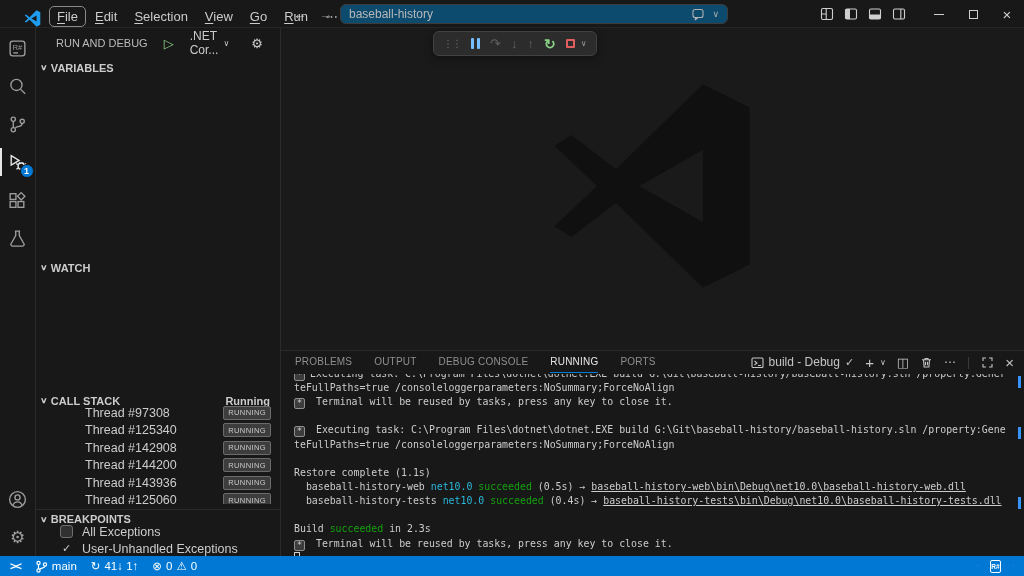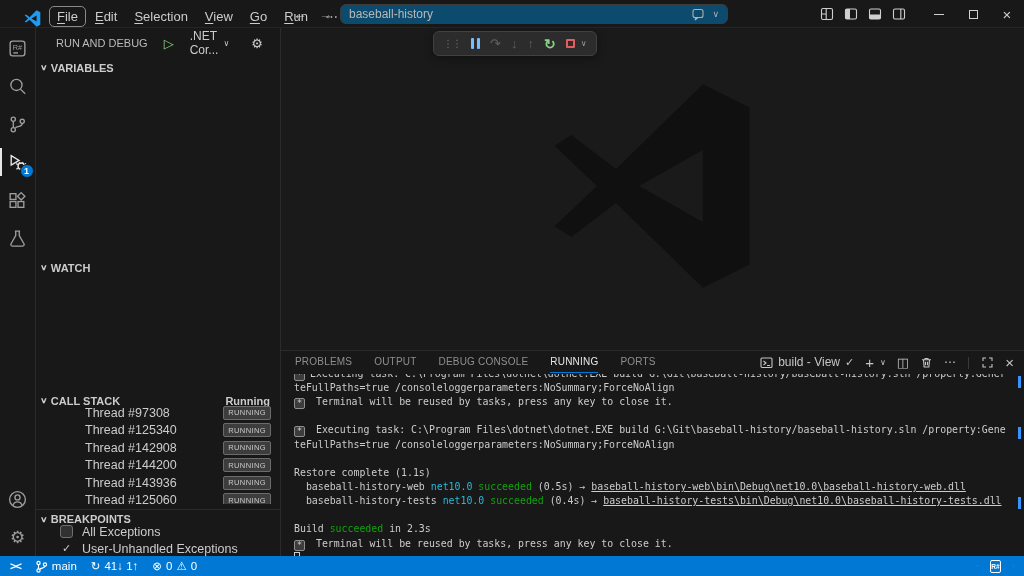--- a/index.html
+++ b/index.html
@@ -363,21 +363,21 @@
         <div class="panel-tab">DEBUG CONSOLE</div>
         <div class="panel-tab active">RUNNING</div>
         <div class="panel-tab">PORTS</div>
       </div>
     <div class="panel-actions">
       <span class="pa-term-label">
         <svg viewBox="0 0 13 13">
             <rect x="1" y="2" width="11" height="9.5" rx="1"></rect>
             <path d="M3.5 5 L6 7 L3.5 9 M7 9.5 H10"></path>
           </svg>
-        <span>build - View</span>
+        <span>build - Debug</span>
         <span class="pa-check">✓</span>
       </span>
       <span class="pa-plus">+</span>
       <span class="pa-chev">∨</span>
       <span class="pa-split">◫</span>
       <svg viewBox="0 0 13 13">
         <path d="M2 3.8 H11 M5 3.8 V2.5 H8 V3.8 M3.5 3.8 L4.1 11 H8.9 L9.5 3.8 M5.5 5.8 V9.2 M7.5 5.8 V9.2"></path>
       </svg>
       <span>⋯</span>
       <span class="pa-sep">|</span>

